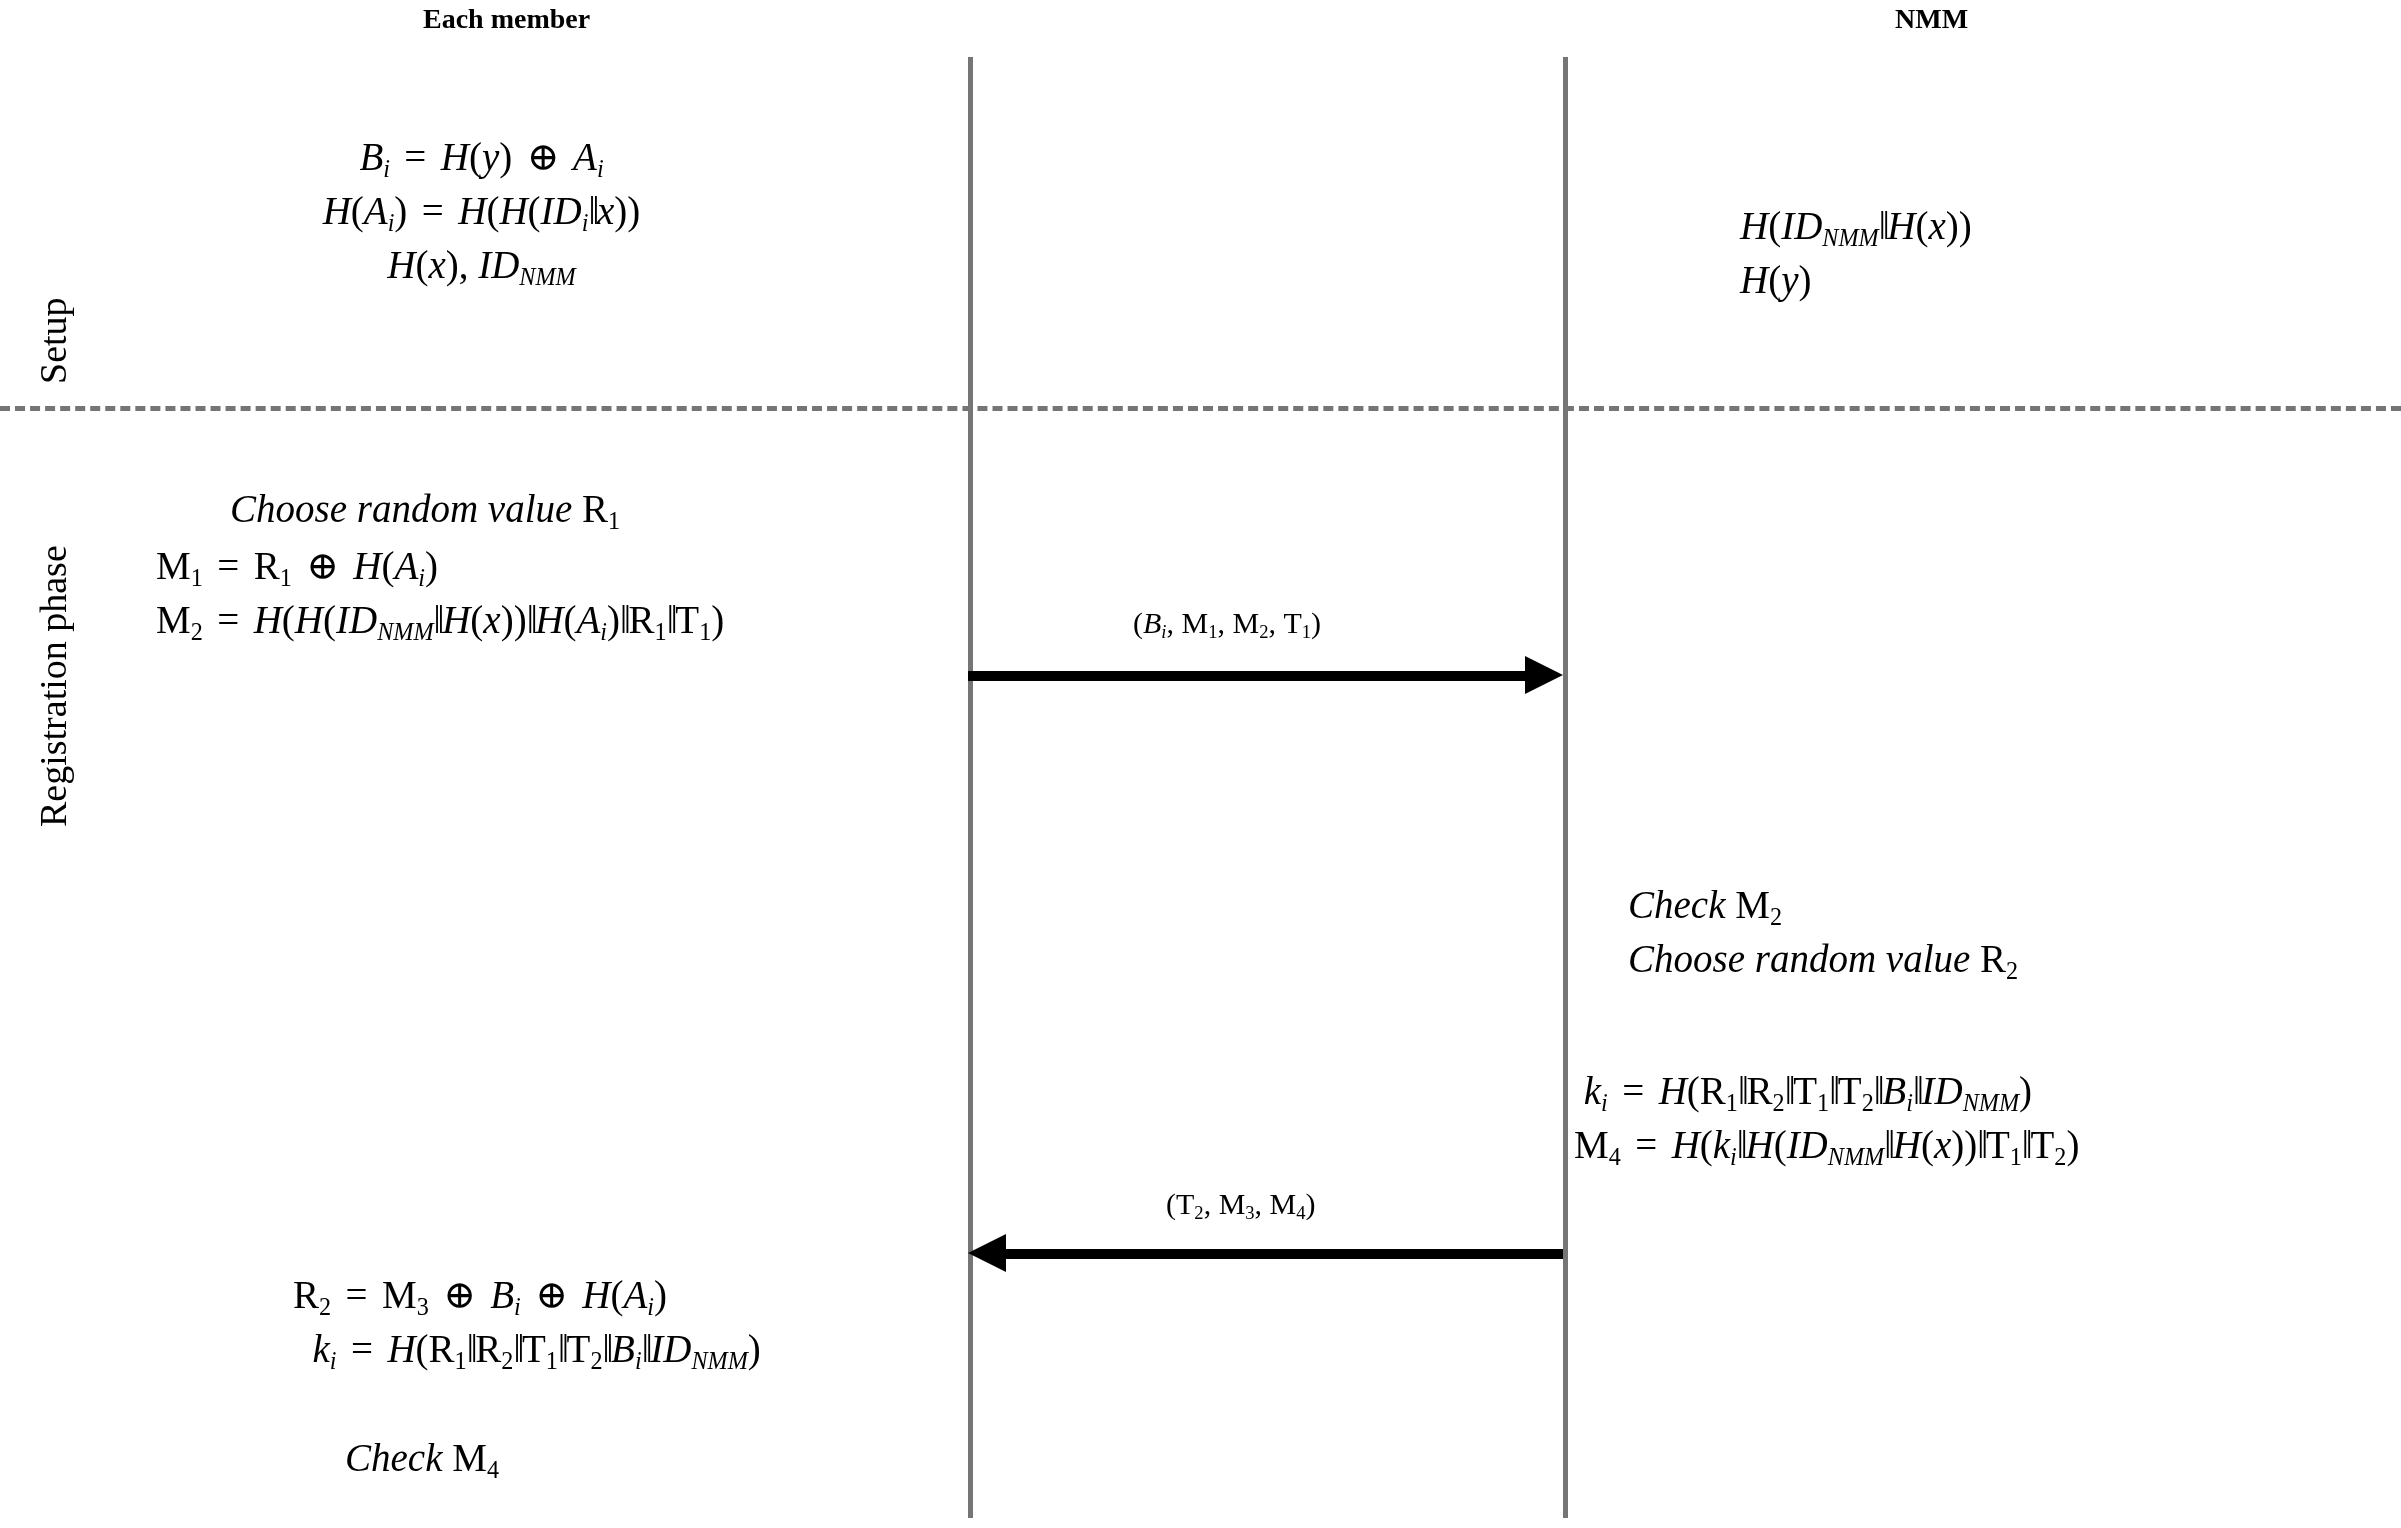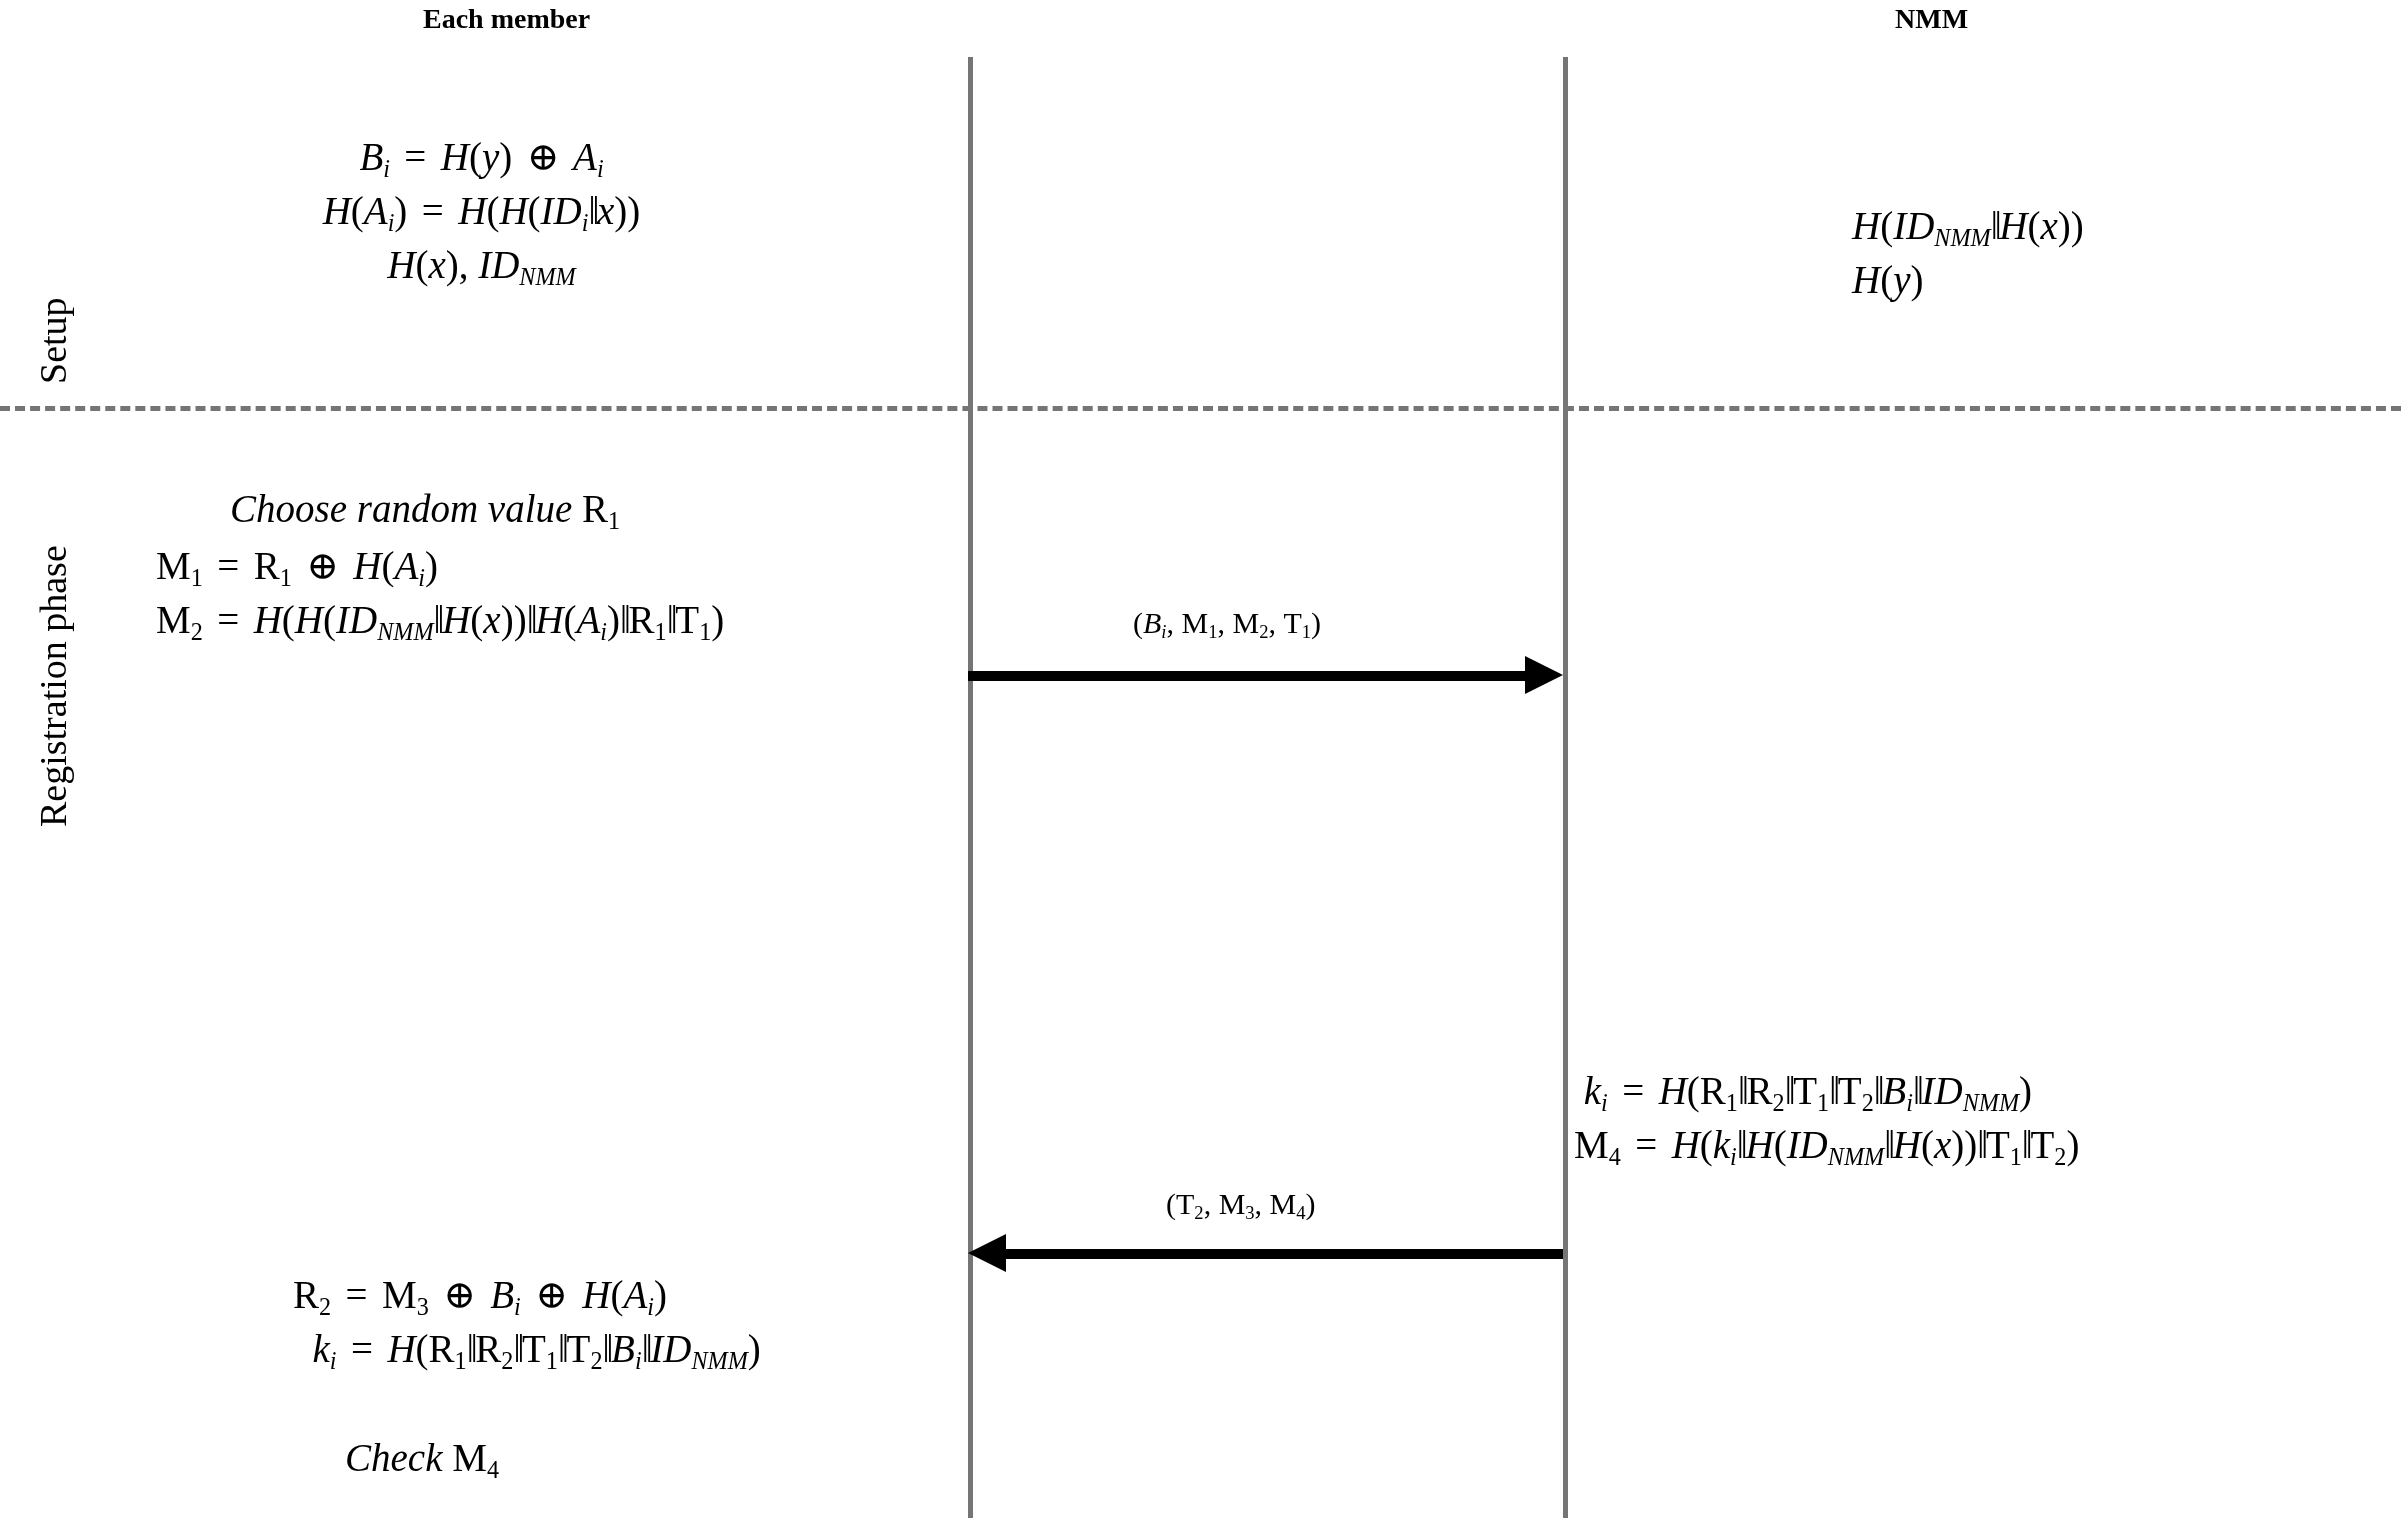--- a/index.html
+++ b/index.html
@@ -131,21 +131,21 @@
   <div class="phase-label" style="left:34px; top:384px;">Setup</div>
 
   <div class="phase-label" style="left:34px; top:827px;">Registration phase</div>
 
   <div class="math-block center" style="left:195px; top:130px; width:573px;">
     <span class="ln"><span class="mi">B</span><sub>i</sub> <span class="op">=</span> <span class="mi">H</span><span class="par">(</span><span class="mi">y</span><span class="par">)</span> <span class="op">⊕</span> <span class="mi">A</span><sub>i</sub></span>
     <span class="ln"><span class="mi">H</span><span class="par">(</span><span class="mi">A</span><sub>i</sub><span class="par">)</span> <span class="op">=</span> <span class="mi">H</span><span class="par">(</span><span class="mi">H</span><span class="par">(</span><span class="mi">ID</span><sub>i</sub><span class="bar">‖</span><span class="mi">x</span><span class="par">))</span></span>
     <span class="ln"><span class="mi">H</span><span class="par">(</span><span class="mi">x</span><span class="par">)</span><span class="par">,</span> <span class="mi">ID</span><sub>NMM</sub></span>
   </div>
 
-  <div class="math-block" style="left:1852px; top:199px;">
+  <div class="math-block" style="left:1740px; top:199px;">
     <span class="ln"><span class="mi">H</span><span class="par">(</span><span class="mi">ID</span><sub>NMM</sub><span class="bar">‖</span><span class="mi">H</span><span class="par">(</span><span class="mi">x</span><span class="par">))</span></span>
     <span class="ln"><span class="mi">H</span><span class="par">(</span><span class="mi">y</span><span class="par">)</span></span>
   </div>
 
   <div class="math-block" style="left:230px; top:482px;">
     <span class="ln">Choose random value <span class="mup">R</span><sub class="up">1</sub></span>
   </div>
 
   <div class="math-block" style="left:156px; top:539px;">
     <span class="ln"><span class="mup">M</span><sub class="up">1</sub> <span class="op">=</span> <span class="mup">R</span><sub class="up">1</sub> <span class="op">⊕</span> <span class="mi">H</span><span class="par">(</span><span class="mi">A</span><sub>i</sub><span class="par">)</span></span>
@@ -156,20 +156,24 @@
     <div class="arrow-shaft" style="left:0; width:560px;"></div>
     <div class="arrow-head right" style="left:557px;"></div>
   </div>
   <div class="arrow-label" style="left:1133px; top:608px;">
     <span class="par">(</span><span class="mi">B</span><sub>i</sub><span class="par">,</span> <span class="mup">M</span><sub class="up">1</sub><span class="par">,</span> <span class="mup">M</span><sub class="up">2</sub><span class="par">,</span> <span class="mup">T</span><sub class="up">1</sub><span class="par">)</span>
   </div>
 
   <div class="math-block" style="left:1589px; top:695px;">
   </div>
 
+  <div class="math-block" style="left:1628px; top:878px;">
+    <span class="ln">Check <span class="mup">M</span><sub class="up">2</sub></span>
+    <span class="ln">Choose random value <span class="mup">R</span><sub class="up">2</sub></span>
+  </div>
 
   <div class="math-block" style="left:1574px; top:1064px;">
     <span class="ln">&nbsp;<span class="mi">k</span><sub>i</sub> <span class="op">=</span> <span class="mi">H</span><span class="par">(</span><span class="mup">R</span><sub class="up">1</sub><span class="bar">‖</span><span class="mup">R</span><sub class="up">2</sub><span class="bar">‖</span><span class="mup">T</span><sub class="up">1</sub><span class="bar">‖</span><span class="mup">T</span><sub class="up">2</sub><span class="bar">‖</span><span class="mi">B</span><sub>i</sub><span class="bar">‖</span><span class="mi">ID</span><sub>NMM</sub><span class="par">)</span></span>
     <span class="ln"><span class="mup">M</span><sub class="up">4</sub> <span class="op">=</span> <span class="mi">H</span><span class="par">(</span><span class="mi">k</span><sub>i</sub><span class="bar">‖</span><span class="mi">H</span><span class="par">(</span><span class="mi">ID</span><sub>NMM</sub><span class="bar">‖</span><span class="mi">H</span><span class="par">(</span><span class="mi">x</span><span class="par">))</span><span class="bar">‖</span><span class="mup">T</span><sub class="up">1</sub><span class="bar">‖</span><span class="mup">T</span><sub class="up">2</sub><span class="par">)</span></span>
   </div>
 
   <div class="arrow-wrap" style="left:968px; top:1249px; width:594px;">
     <div class="arrow-shaft" style="left:35px; width:560px;"></div>
     <div class="arrow-head left" style="left:0px;"></div>
   </div>

